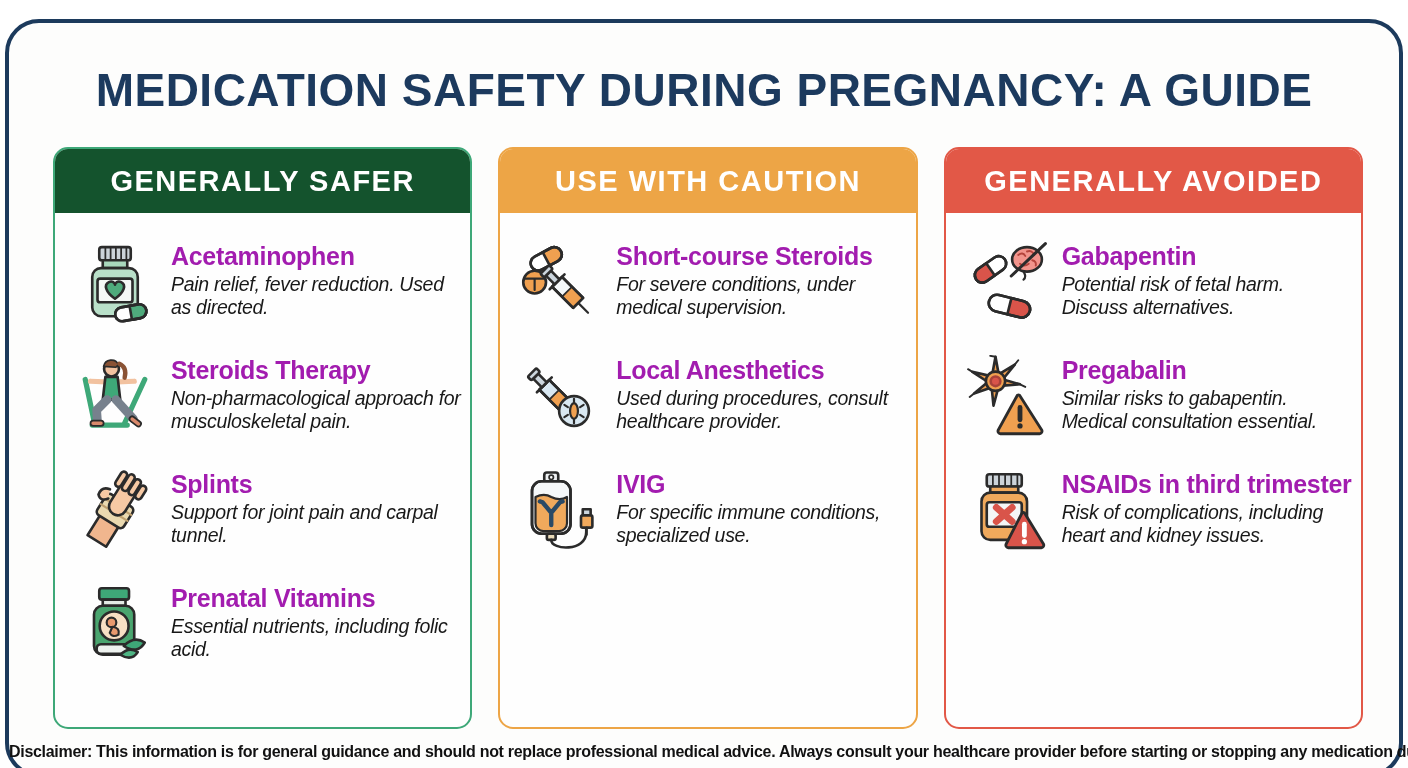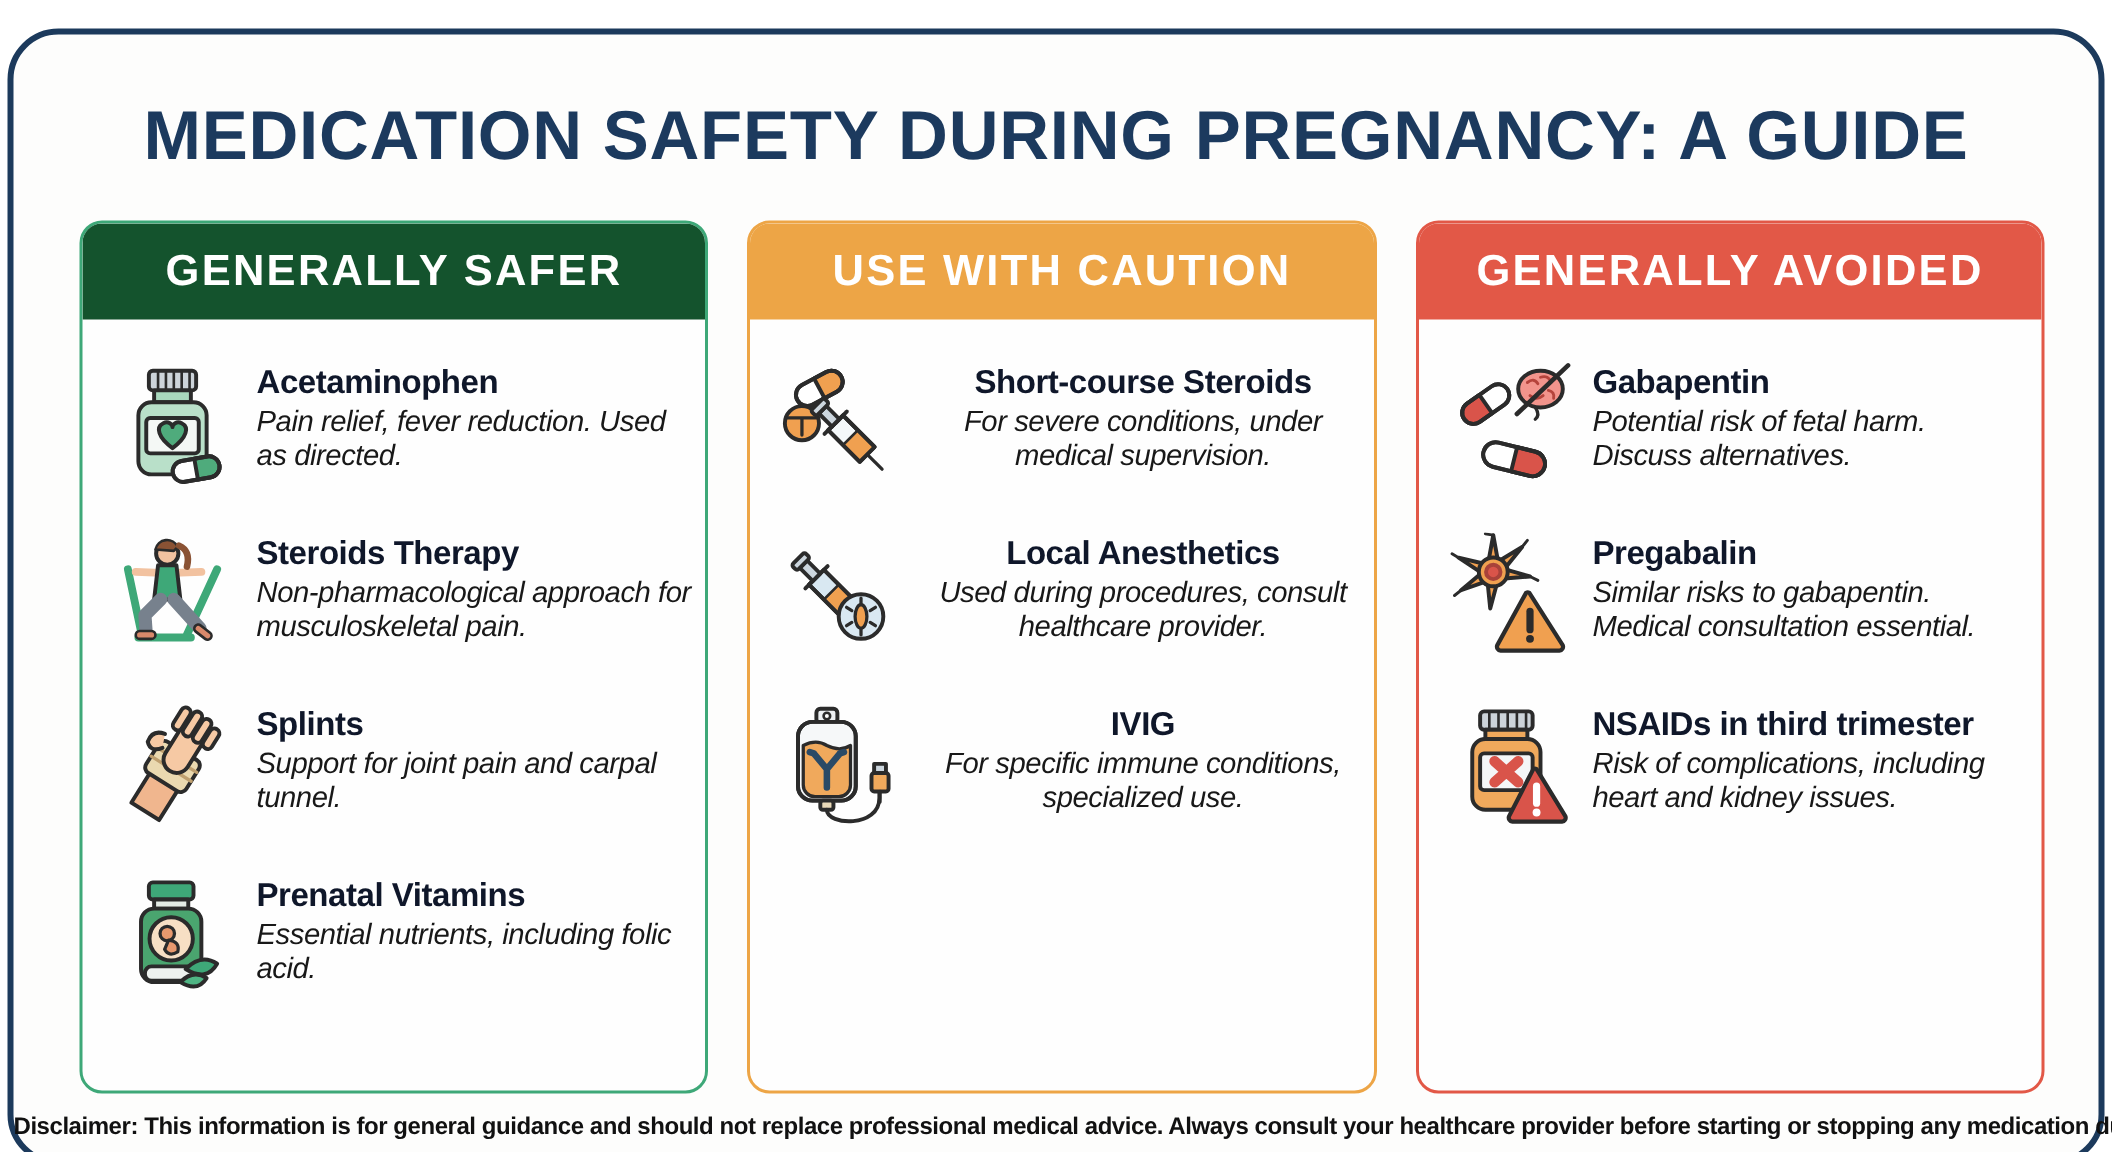--- a/index.html
+++ b/index.html
@@ -24,21 +24,21 @@
   .col-header {
     height:64px; flex:0 0 64px; display:flex; align-items:center; justify-content:center;
     color:#ffffff; font-size:29px; font-weight:bold; letter-spacing:1.5px;
   }
   .items { padding:28px 8px 0 18px; }
   .item { display:flex; gap:14px; margin-bottom:30px; align-items:flex-start; }
   .icon-box { width:84px; height:84px; flex:0 0 84px; }
   .icon-box svg { width:100%; height:100%; display:block; }
   .item-text { flex:1 1 auto; padding-top:2px; }
   .item-title {
-    font-size:22px; font-weight:bold; color:#0f172a;
+    font-size:25px; font-weight:bold; color:#a21caf;
     line-height:1.08; letter-spacing:-0.3px; margin-bottom:3px;
   }
   .item-desc {
     font-size:19.5px; color:#181818; line-height:1.17; letter-spacing:-0.3px;font-style:italic;
   }
   .disclaimer {
     position:absolute; bottom:12px; left:0; width:100%;
     text-align:center; font-size:16px; font-weight:600; color:#111;
     letter-spacing:-0.3px; white-space:nowrap;
   }
@@ -136,21 +136,21 @@
   </g>
               </svg>
             </span>
             <div class="item-text">
               <div class="item-title">Prenatal Vitamins</div>
               <div class="item-desc">Essential nutrients, including folic acid.</div>
             </div>
           </div>
         </div>
     </div>
-    <div class="column" id="col-1" style="border-color: rgb(237, 165, 70); text-align: center;">
+    <div class="column" id="col-1" style="border-color: rgb(237, 165, 70);">
       <div class="col-header" style="background: rgb(237, 165, 70);">USE WITH CAUTION</div>
       <div class="items">
           <div class="item">
             <span class="icon-box">
               <svg viewBox="0 0 96 96">
   <g stroke="#2b2b2b" stroke-width="3" stroke-linecap="round" stroke-linejoin="round">
   <g transform="rotate(-28 32 20)">
     <rect x="13" y="12" width="38" height="17" rx="8.5" fill="#ffffff"></rect>
     <path d="M32 12 h10.5 a8.5 8.5 0 0 1 0 17 H32 z" fill="#f0a050"></path>
     <rect x="13" y="12" width="38" height="17" rx="8.5" fill="none"></rect>

